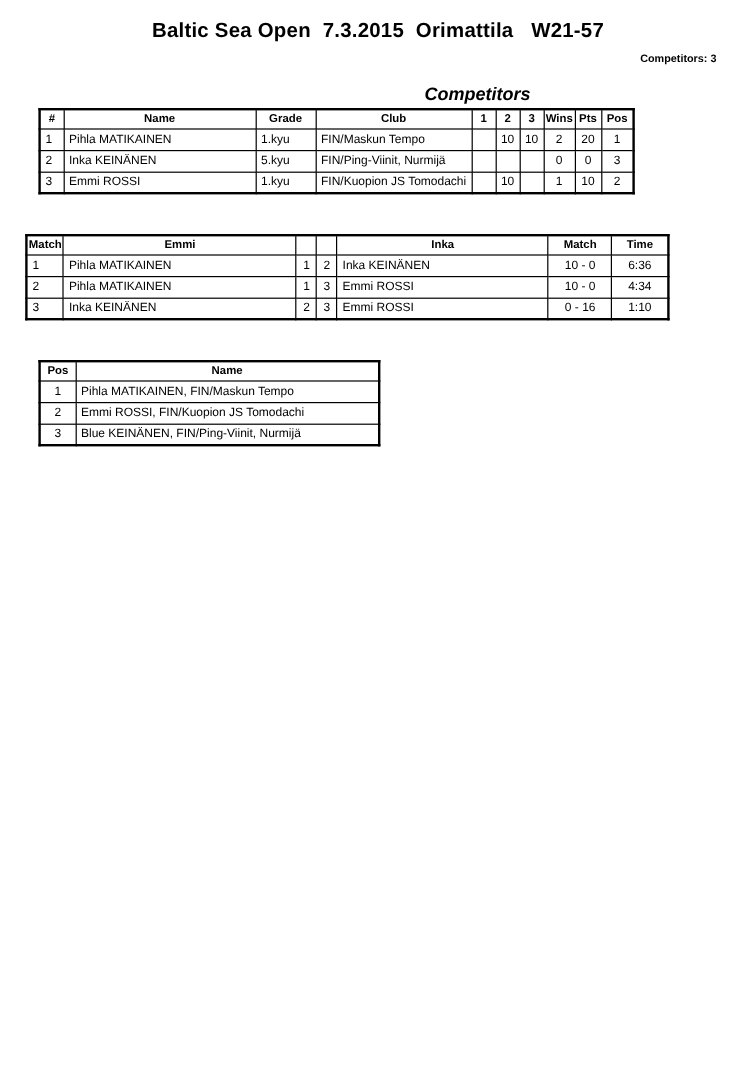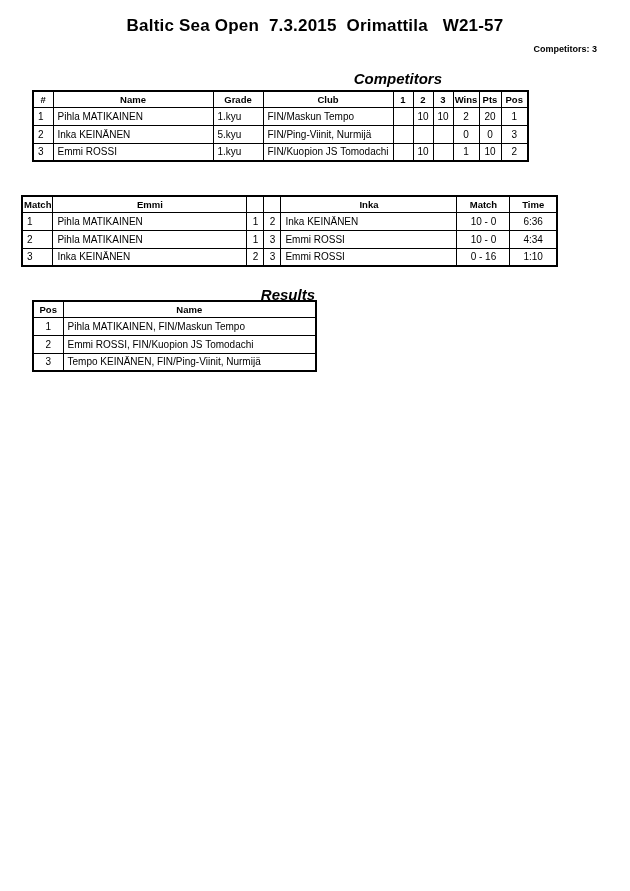--- a/index.html
+++ b/index.html
@@ -168,21 +168,20 @@
       <td class="left">Inka KEINÄNEN</td>
       <td class="center">2</td>
       <td class="center">3</td>
       <td class="left">Emmi ROSSI</td>
       <td class="center">0 - 16</td>
       <td class="center">1:10</td>
     </tr>
   </tbody>
     </table>
 
-  <div class="section-heading" id="results-heading">Results</div>
 
   <table id="results-table">
     <colgroup>
       <col style="width:30px">
         <col style="width:253px">
     </colgroup>
     <tbody>
         <tr>
       <th>Pos</th>
       <th>Name</th>
@@ -190,18 +189,18 @@
     <tr>
       <td class="center">1</td>
       <td class="left">Pihla MATIKAINEN, FIN/Maskun Tempo</td>
     </tr>
     <tr>
       <td class="center">2</td>
       <td class="left">Emmi ROSSI, FIN/Kuopion JS Tomodachi</td>
     </tr>
     <tr>
       <td class="center">3</td>
-      <td class="left">Tempo KEINÄNEN, FIN/Ping-Viinit, Nurmijä</td>
+      <td class="left">Blue KEINÄNEN, FIN/Ping-Viinit, Nurmijä</td>
     </tr>
   </tbody>
     </table>
 
 </div>
 
 </body></html>

